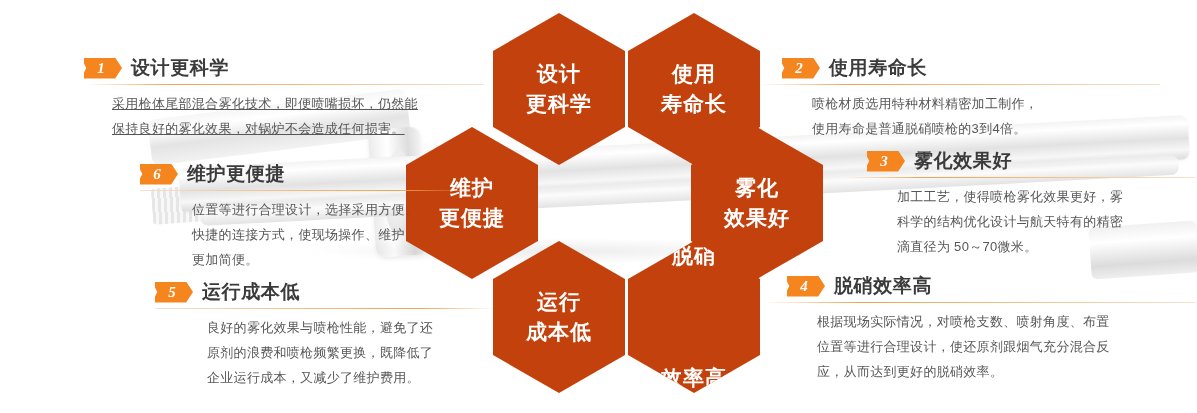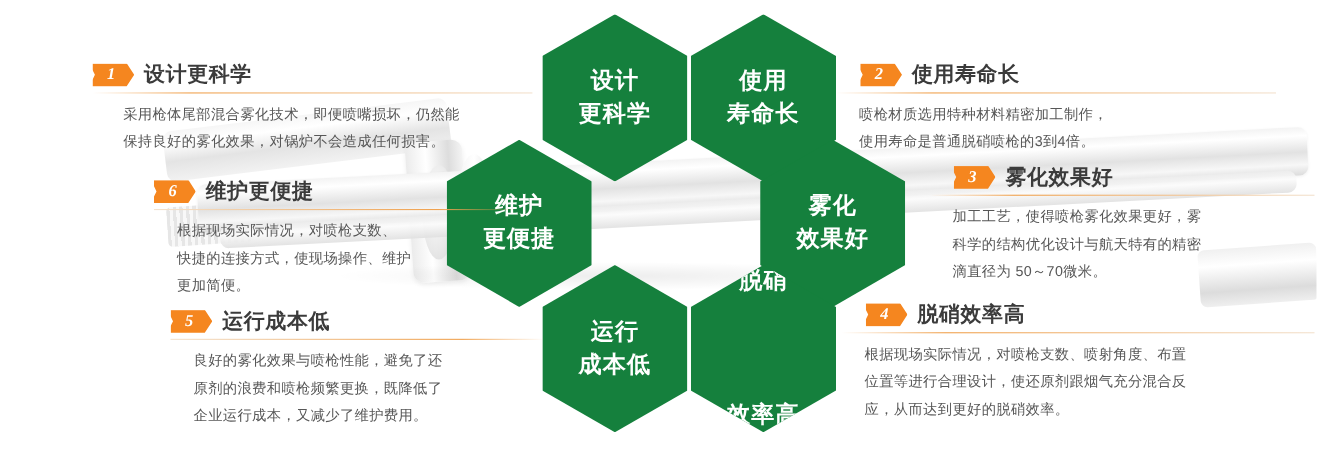--- a/index.html
+++ b/index.html
@@ -58,21 +58,21 @@
   }
   .shadow-blob{
     position:absolute;left:300px;top:238px;width:520px;height:26px;
     background:radial-gradient(ellipse at center,rgba(0,0,0,.07),rgba(0,0,0,0) 70%);
   }
 
   
   .hex{
     position:absolute;
     width:132px;height:152px;
-    background:#15803d;
+    background:#c2410c;
     clip-path:polygon(50% 0%,100% 25%,100% 75%,50% 100%,0% 75%,0% 25%);
     display:flex;flex-direction:column;align-items:center;justify-content:center;
     color:#ffffff;font-weight:bold;font-size:21px;line-height:1.42;
     letter-spacing:1px;text-align:center;
     z-index:5;
   }
   .hex .l1,.hex .l2{display:block;white-space:nowrap;}
 
   
   .block{position:absolute;z-index:6;}
@@ -92,22 +92,22 @@
     color:#3b3b3b;font-size:19px;font-weight:bold;letter-spacing:.6px;
     white-space:nowrap;
   }
   .rule{height:1px;margin-top:5px;}
   .rule-l{background:linear-gradient(to right,rgba(240,133,25,0) 0%,#f0a24f 22%,#f3e2cf 100%);}
   .rule-r{background:linear-gradient(to left,rgba(240,133,25,0) 0%,#f0a24f 22%,#f3e2cf 100%);}
   .blk-body{
     margin-top:7px;color:#575757;font-size:13px;line-height:1.92;
     letter-spacing:.3px;white-space:nowrap;
   }
-  .blk-body.ind{padding-left:28px;}
-  .blk-body.ind2{padding-left:21px;}
+  .blk-body.ind{padding-left:28px;text-decoration:underline;}
+  .blk-body.ind2{padding-left:52px;}
   .blk-head.ind{padding-left:22px;}
 </style>
 </head>
 <body>
 
 <div id="stage">
 
   <div class="bg-photo">
     <div class="tube tube-tail"></div>
     <div class="thread"></div>
@@ -220,19 +220,19 @@
 
   <div class="block" style="left:140px;top:163px;width:330px;">
     <div class="blk-head">
       <div class="badge">
         <span>6</span>
       </div>
       <div class="blk-title">维护更便捷</div>
     </div>
     <div class="rule rule-r"></div>
     <div class="blk-body ind2">
-      <div>根据现场实际情况，对喷枪支数、</div>
+      <div>位置等进行合理设计，选择采用方便、</div>
       <div>快捷的连接方式，使现场操作、维护</div>
       <div>更加简便。</div>
     </div>
   </div>
 
 </div>
 
 </body></html>

